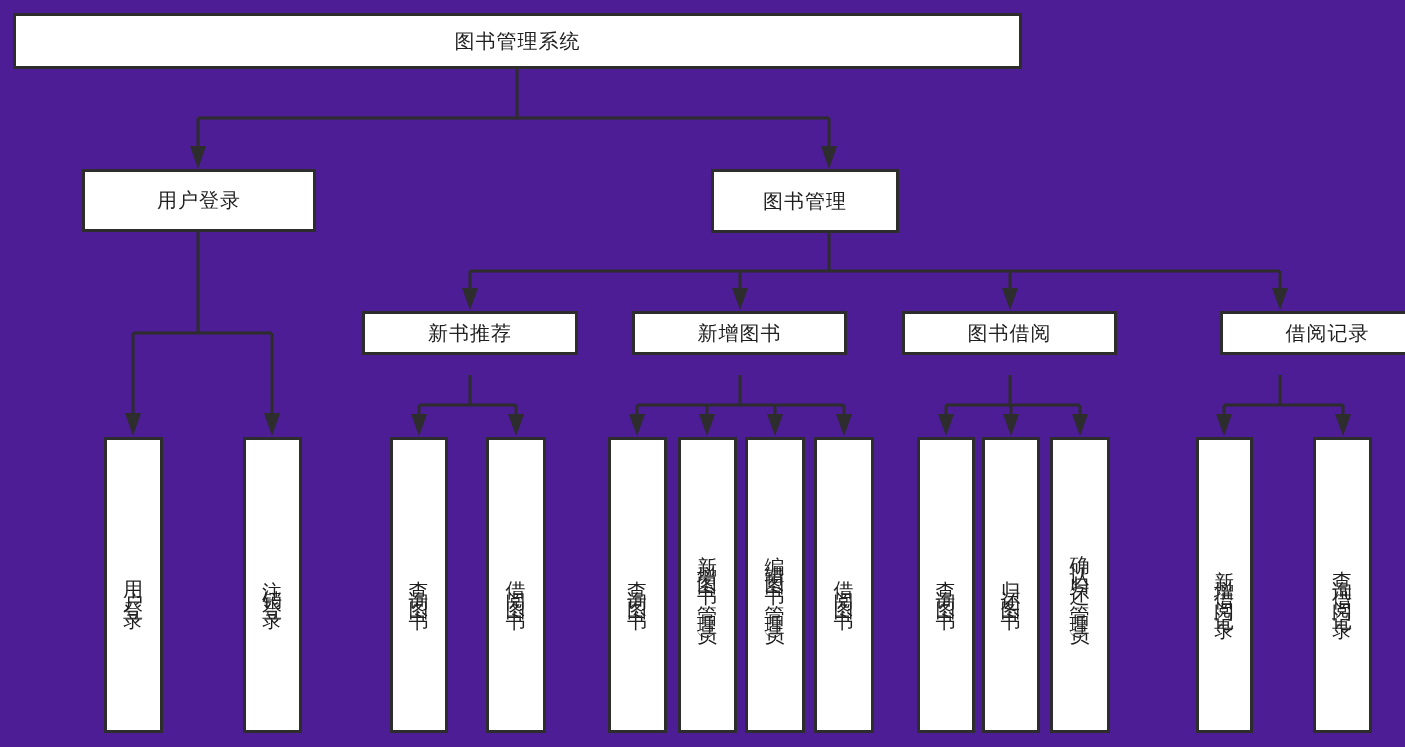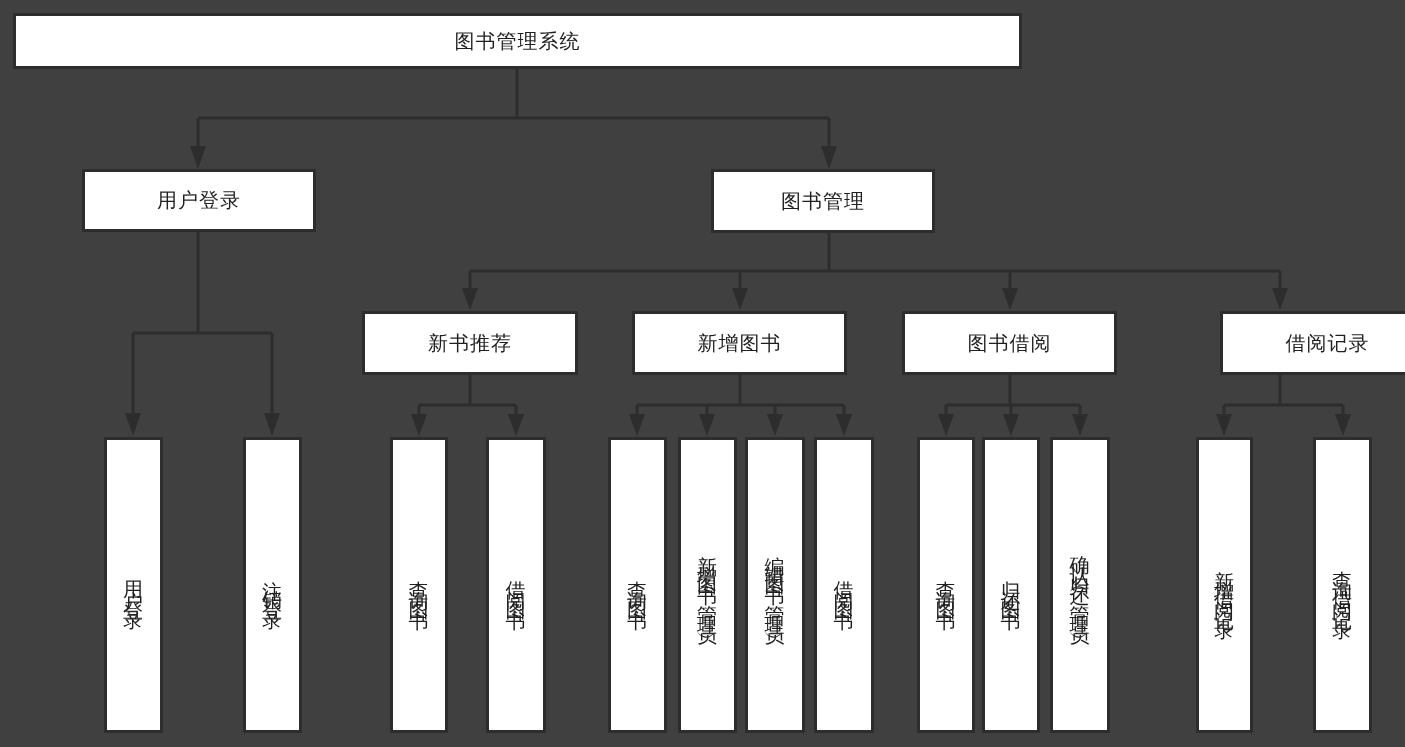--- a/index.html
+++ b/index.html
@@ -5,21 +5,21 @@
   html, body {
     margin: 0;
     padding: 0;
     background: #ffffff;
     font-family: "Liberation Sans", "DejaVu Sans", sans-serif;
   }
   .canvas {
     position: relative;
     width: 1405px;
     height: 747px;
-    background: #404040;
+    background: #4c1d95;
     overflow: hidden;
   }
   .connectors {
     position: absolute;
     left: 0; top: 0;
     width: 1405px; height: 747px;
     z-index: 1;
   }
   .node {
     position: absolute;
@@ -32,22 +32,22 @@
     color: #1f1f1f;
     z-index: 2;
   }
   .node-h {
     font-size: 20px;
     letter-spacing: 1px;
     white-space: nowrap;
   }
   .root-box  { left: 13px;  top: 13px;  width: 1009px; height: 56px; }
   .l2-left   { left: 82px;  top: 169px; width: 234px;  height: 63px; }
-  .l2-right  { left: 711px; top: 169px; width: 224px;  height: 64px; }
-  .l3        { top: 311px;  height: 64px; }
+  .l2-right  { left: 711px; top: 169px; width: 188px;  height: 64px; }
+  .l3        { top: 311px;  height: 44px; }
   .l3-a { left: 362px;  width: 216px; }
   .l3-b { left: 632px;  width: 215px; }
   .l3-c { left: 902px;  width: 215px; }
   .l3-d { left: 1220px; width: 215px; }
   .leaf {
     top: 437px;
     height: 296px;
   }
   .leaf span {
     writing-mode: vertical-rl;

